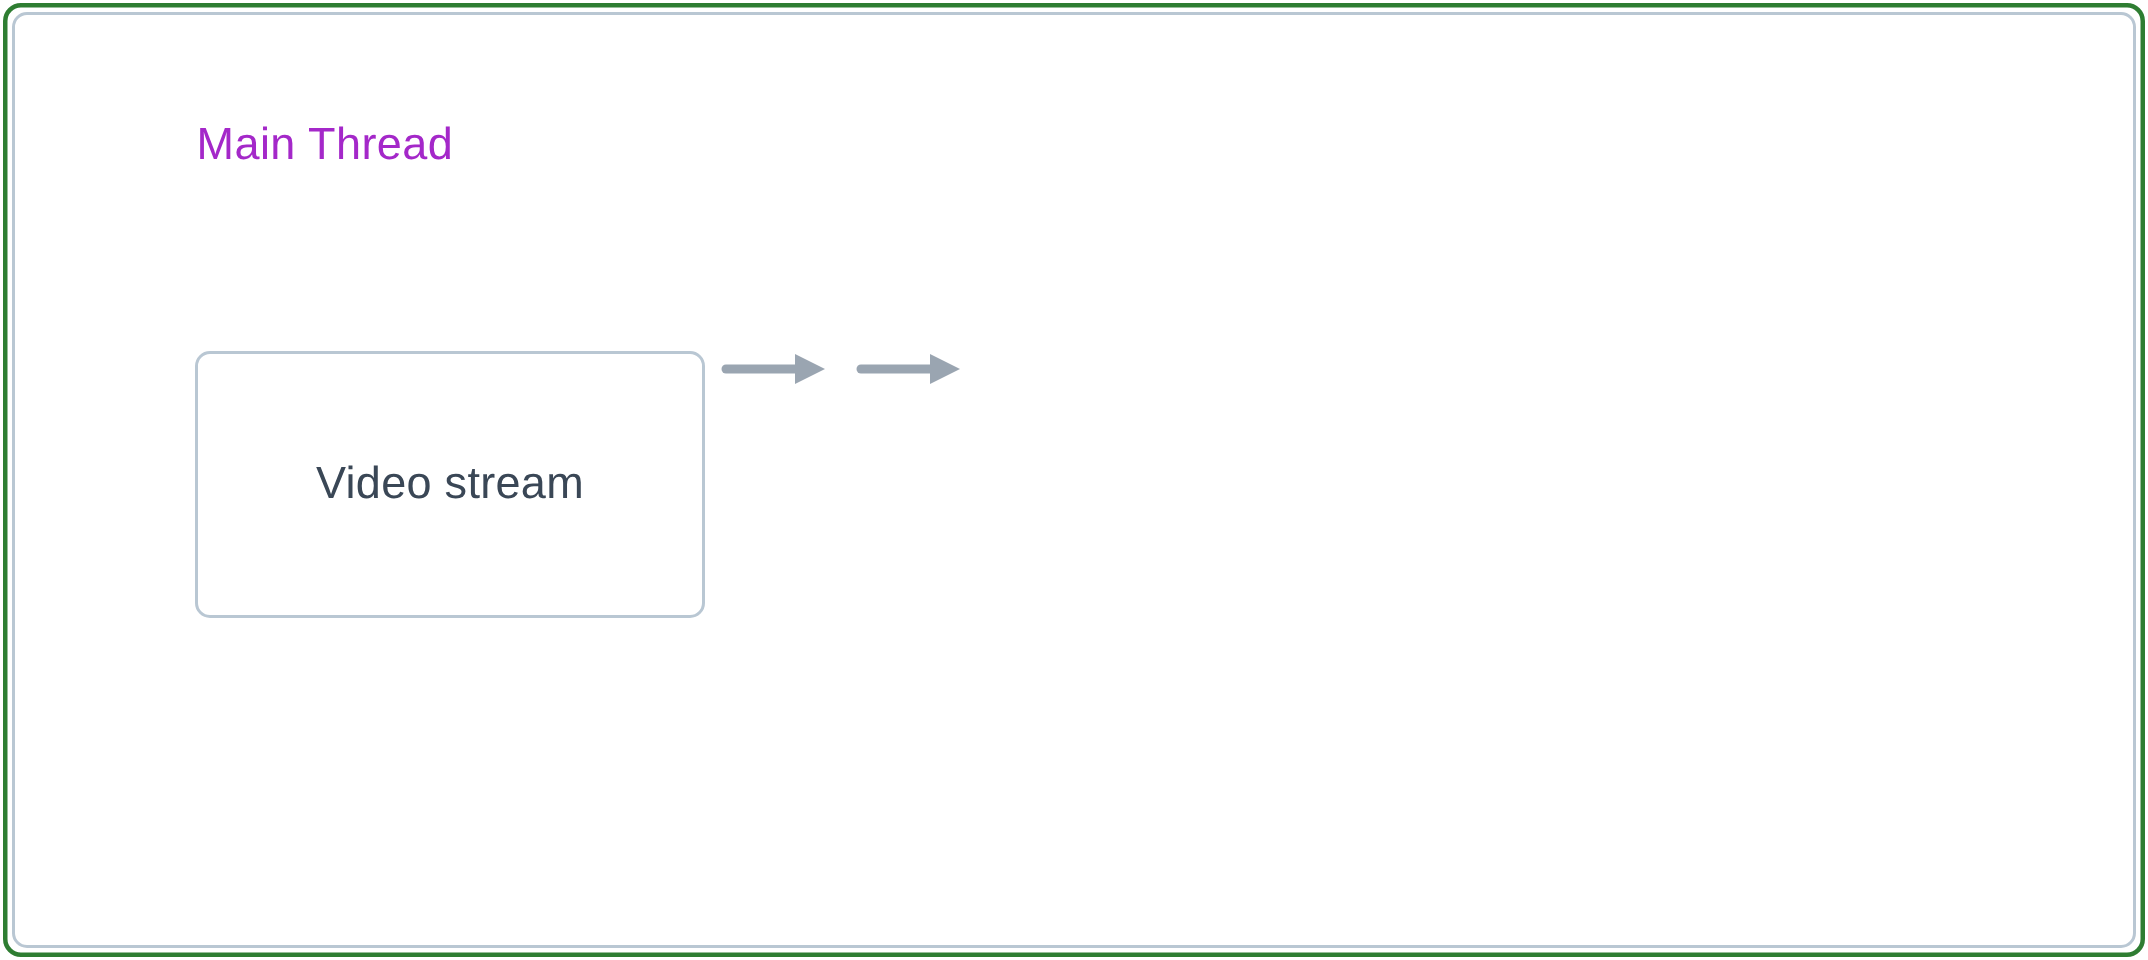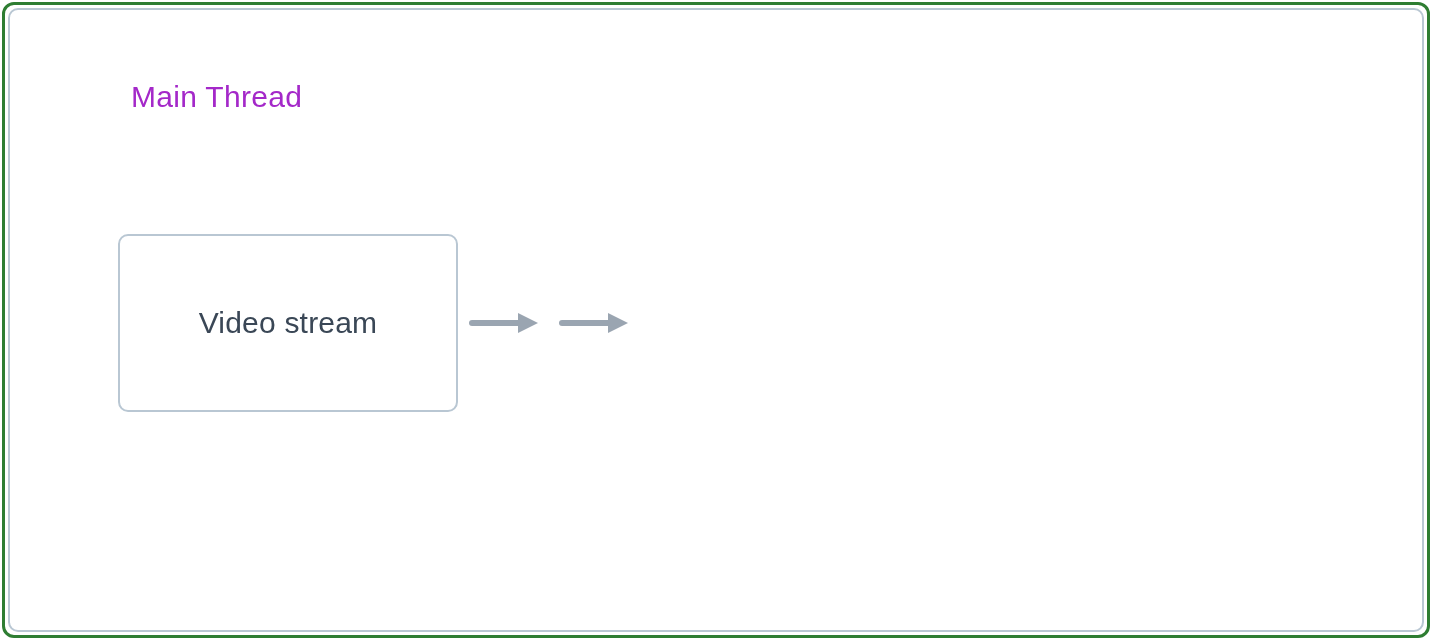--- a/index.html
+++ b/index.html
@@ -40,23 +40,23 @@
       left: 108px;
       font-size: 30px;
       font-weight: 400;
       color: #a428c9;
       letter-spacing: 0.3px;
       margin-left: 13px;
     }
     .flow-row {
       position: absolute;
       top: 224px;
-      left: 108px;
+      left: 120px;
       display: flex;
-      align-items: center;
+      align-items: flex-start;
     }
     .node {
       width: 340px;
       height: 178px;
       border: 2px solid #b9c7d3;
       border-radius: 10px;
       background: #ffffff;
       display: flex;
       align-items: center;
       justify-content: center;

